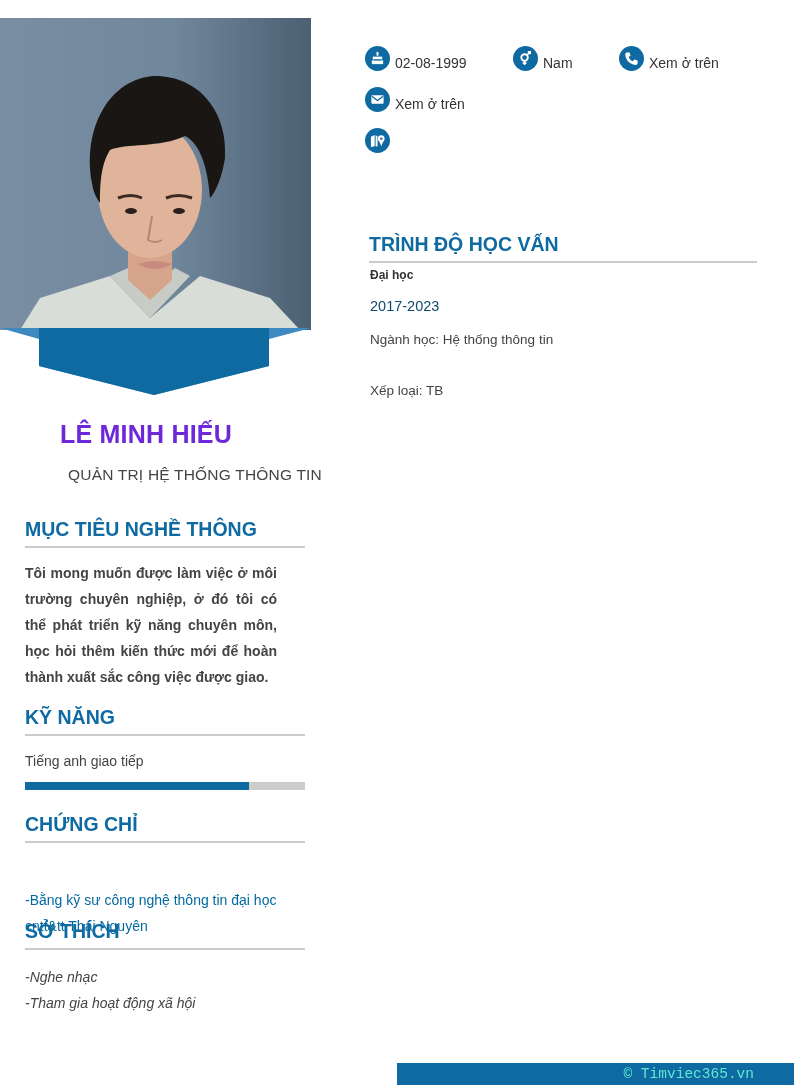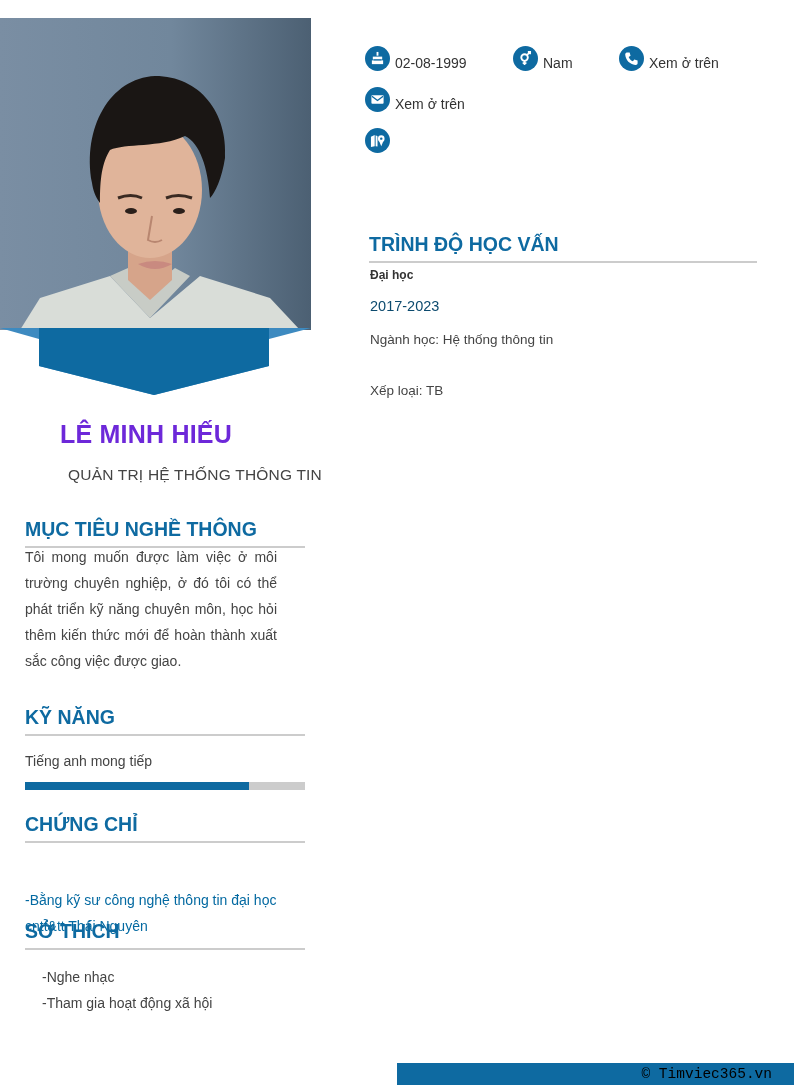--- a/index.html
+++ b/index.html
@@ -24,49 +24,49 @@
     position: absolute; left: 0; top: 466px; width: 310px; text-align: right;
     font-size: 15.5px; color: #444; letter-spacing: 0.2px; margin-left: 12px;
   }
 
   .sec-title {
     position: absolute; left: 25px; width: 280px;
     font-size: 19.5px; font-weight: bold; color: #0e6aa1;
     padding-bottom: 4px; border-bottom: 2px solid #cccccc; line-height: 26px;
   }
   .objective {
-    position: absolute; left: 25px; top: 544px; width: 252px;
-    font-size: 14px; line-height: 26px; color: #444; text-align: justify;
+    position: absolute; left: 25px; top: 560px; width: 252px;
+    font-size: 14px; line-height: 26px; color: #444; text-align: justify; font-weight: bold;
   }
   .skill-name { position: absolute; left: 25px; top: 753px; font-size: 14px; color: #444; }
   .skill-bar {
     position: absolute; left: 25px; top: 782px; width: 280px; height: 8px; background: #cccccc;
   }
   .skill-fill { height: 100%; background: #0e6aa1; }
   .cert {
     position: absolute; left: 25px; top: 887px; width: 270px;
     font-size: 14px; line-height: 26px; color: #0369a1;
   }
-  .hobby-list { position: absolute; left: 42px; top: 964px; list-style: none; }
+  .hobby-list { position: absolute; left: 25px; top: 964px; list-style: none; font-style: italic; }
   .hobby-list li { font-size: 14px; line-height: 26px; color: #444; }
 
   
   .contact { position: absolute; display: flex; align-items: flex-end; font-size: 14px; color: #333; }
   .contact .ic {
     width: 25px; height: 25px; border-radius: 50%; background: #0e6aa1;
     display: inline-flex; align-items: center; justify-content: center; margin-right: 5px; flex: none;
   }
   .edu-degree { position: absolute; left: 370px; top: 268px; font-size: 12px; font-weight: bold; color: #333; text-align: center; }
   .edu-years  { position: absolute; left: 370px; top: 298px; font-size: 14.5px; color: #0c4a6e; }
   .edu-major  { position: absolute; left: 370px; top: 332px; font-size: 13.5px; color: #444; }
   .edu-rank   { position: absolute; left: 370px; top: 363px; font-size: 13.5px; color: #444; margin-top: 20px; }
 
   .footer {
     position: absolute; left: 397px; top: 1063px; width: 397px; height: 22px;
-    background: #0e6aa1; color: #000000; text-align: right; padding-right: 22px;
+    background: #0e6aa1; color: #5eead4; text-align: right; padding-right: 40px;
     font-family: "Liberation Mono", "DejaVu Sans Mono", monospace; font-size: 14.5px; line-height: 22px;
   }
 </style>
 </head>
 <body>
 
 <div class="photo">
   <svg width="311" height="312" viewBox="0 0 311 312">
 
     <path d="M20 312 L40 280 L110 258 L150 300 L200 258 L270 280 L300 312 Z" fill="#d9ddd8"></path>
@@ -93,21 +93,21 @@
   <polygon points="39,0 269,0 269,38 154,67 39,38" fill="#0e6aa1"></polygon>
 </svg>
 
 <div class="name">LÊ MINH HIẾU</div>
 <div class="job">QUẢN TRỊ HỆ THỐNG THÔNG TIN</div>
 
 <div class="sec-title" style="top:516px;">MỤC TIÊU NGHỀ THÔNG</div>
 <div class="objective">Tôi mong muốn được làm việc ở môi trường chuyên nghiệp, ở đó tôi có thể phát triển kỹ năng chuyên môn, học hỏi thêm kiến thức mới để hoàn thành xuất sắc công việc được giao.</div>
 
 <div class="sec-title" style="top:704px;">KỸ NĂNG</div>
-<div class="skill-name">Tiếng anh mong tiếp</div>
+<div class="skill-name">Tiếng anh giao tiếp</div>
 <div class="skill-bar">
   <div class="skill-fill" style="width:80%;"></div>
 </div>
 
 <div class="sec-title" style="top:811px;">CHỨNG CHỈ</div>
 <div class="cert">-Bằng kỹ sư công nghệ thông tin đại học cntt&amp;tt Thái Nguyên</div>
 
 <div class="sec-title" style="top:918px;">SỞ THÍCH</div>
 <ul class="hobby-list">
   <li>-Nghe nhạc</li>

